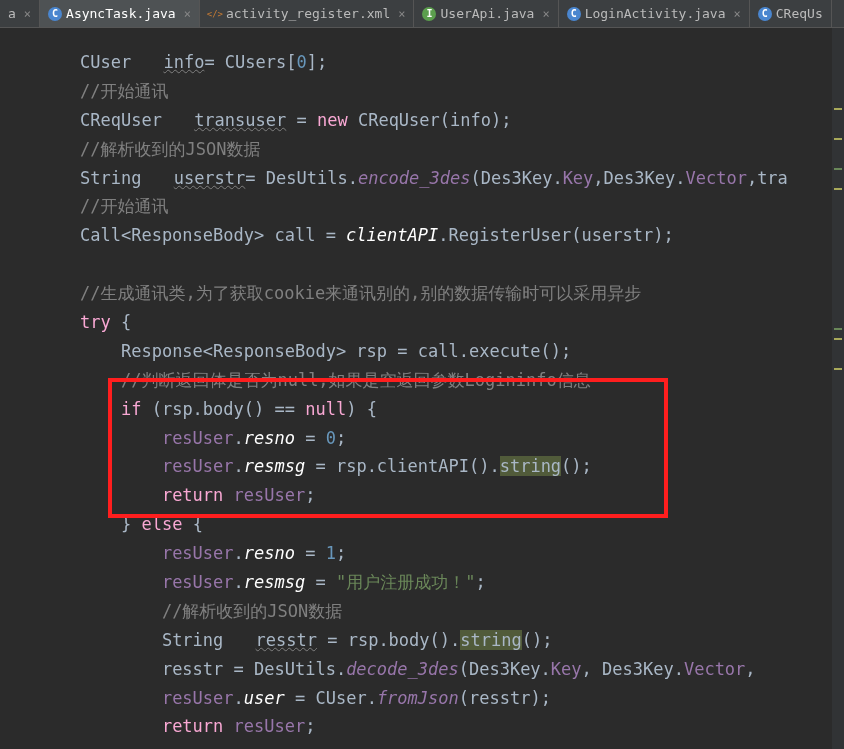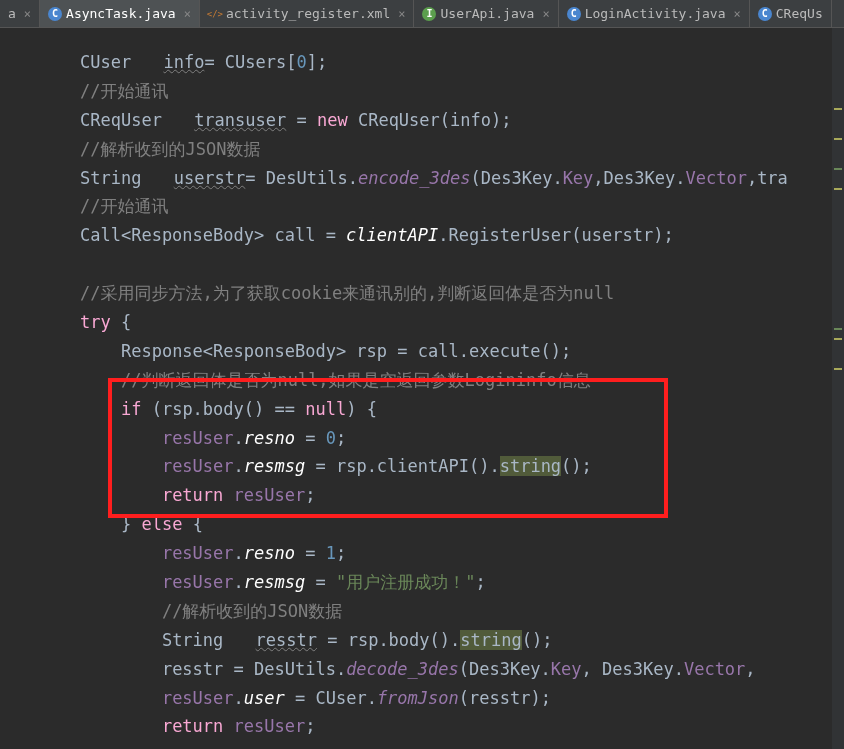--- a/index.html
+++ b/index.html
@@ -147,21 +147,21 @@
 
 <div class="editor">
 <pre class="code"><span>CUser </span><span class="wavy">info</span><span>= CUsers[</span><span class="num">0</span><span>];</span>
 <span class="cmt">//开始通讯</span>
 <span>CReqUser </span><span class="wavy">transuser</span><span> = </span><span class="kw">new</span><span> CReqUser(info);</span>
 <span class="cmt">//解析收到的JSON数据</span>
 <span>String </span><span class="wavy">userstr</span><span>= DesUtils.</span><span class="stat it">encode_3des</span><span>(Des3Key.</span><span class="it">Key</span><span>,Des3Key.</span><span class="it">Vector</span><span>,tra</span>
 <span class="cmt">//开始通讯</span>
 <span>Call&lt;ResponseBody&gt; call = </span><span class="fld">clientAPI</span><span>.RegisterUser(userstr);</span>
 
-<span class="cmt">//采用同步方法,为了获取cookie来通讯别的,判断返回体是否为null</span>
+<span class="cmt">//生成通讯类,为了获取cookie来通讯别的,别的数据传输时可以采用异步</span>
 <span class="kw">try</span><span> {</span>
     <span>Response&lt;ResponseBody&gt; rsp = call.execute();</span>
     <span class="cmt">//判断返回体是否为null,如果是空返回参数Logininfo信息</span>
     <span class="kw">if</span><span> (rsp.body() == </span><span class="kw">null</span><span>) {</span>
         <span class="it">resUser</span><span>.</span><span class="fld">resno</span><span> = </span><span class="num">0</span><span>;</span>
         <span class="it">resUser</span><span>.</span><span class="fld">resmsg</span><span> = rsp.clientAPI().</span><span class="hl">string</span><span>();</span>
         <span class="kw">return</span><span> </span><span class="it">resUser</span><span>;</span>
     <span>} </span><span class="kw">else</span><span> {</span>
         <span class="it">resUser</span><span>.</span><span class="fld">resno</span><span> = </span><span class="num">1</span><span>;</span>
         <span class="it">resUser</span><span>.</span><span class="fld">resmsg</span><span> = </span><span class="str">"用户注册成功！"</span><span>;</span>

